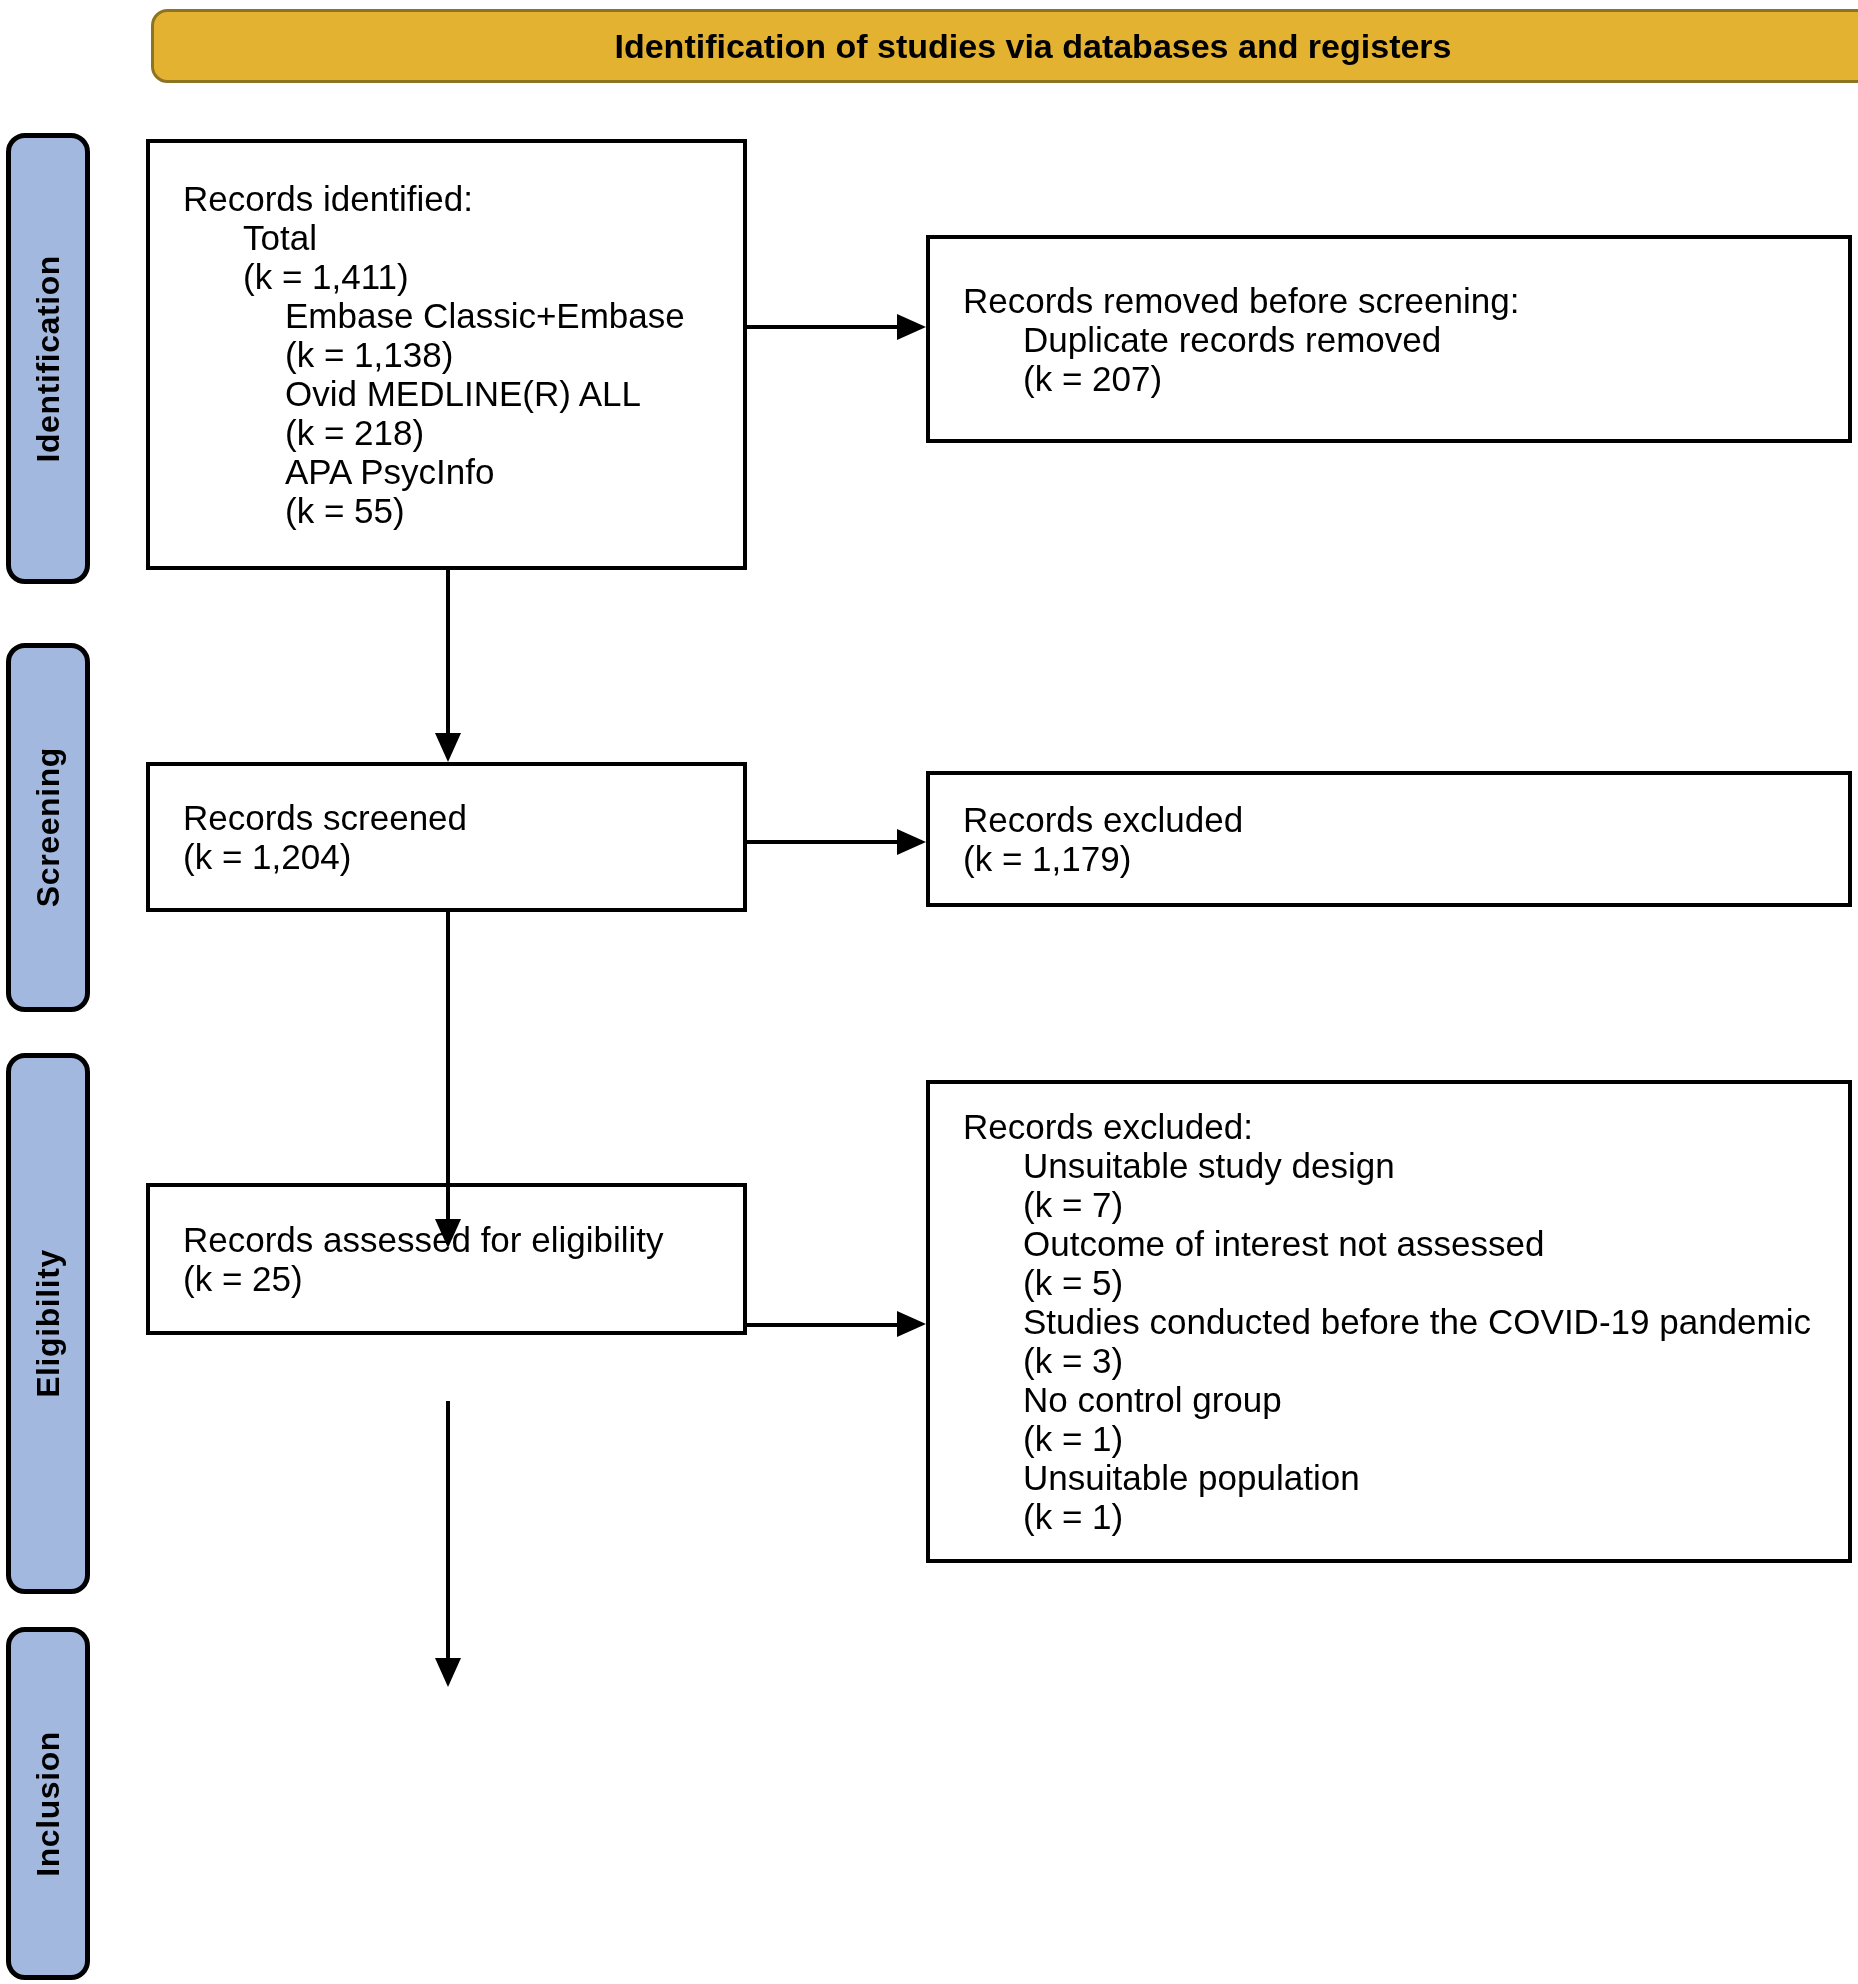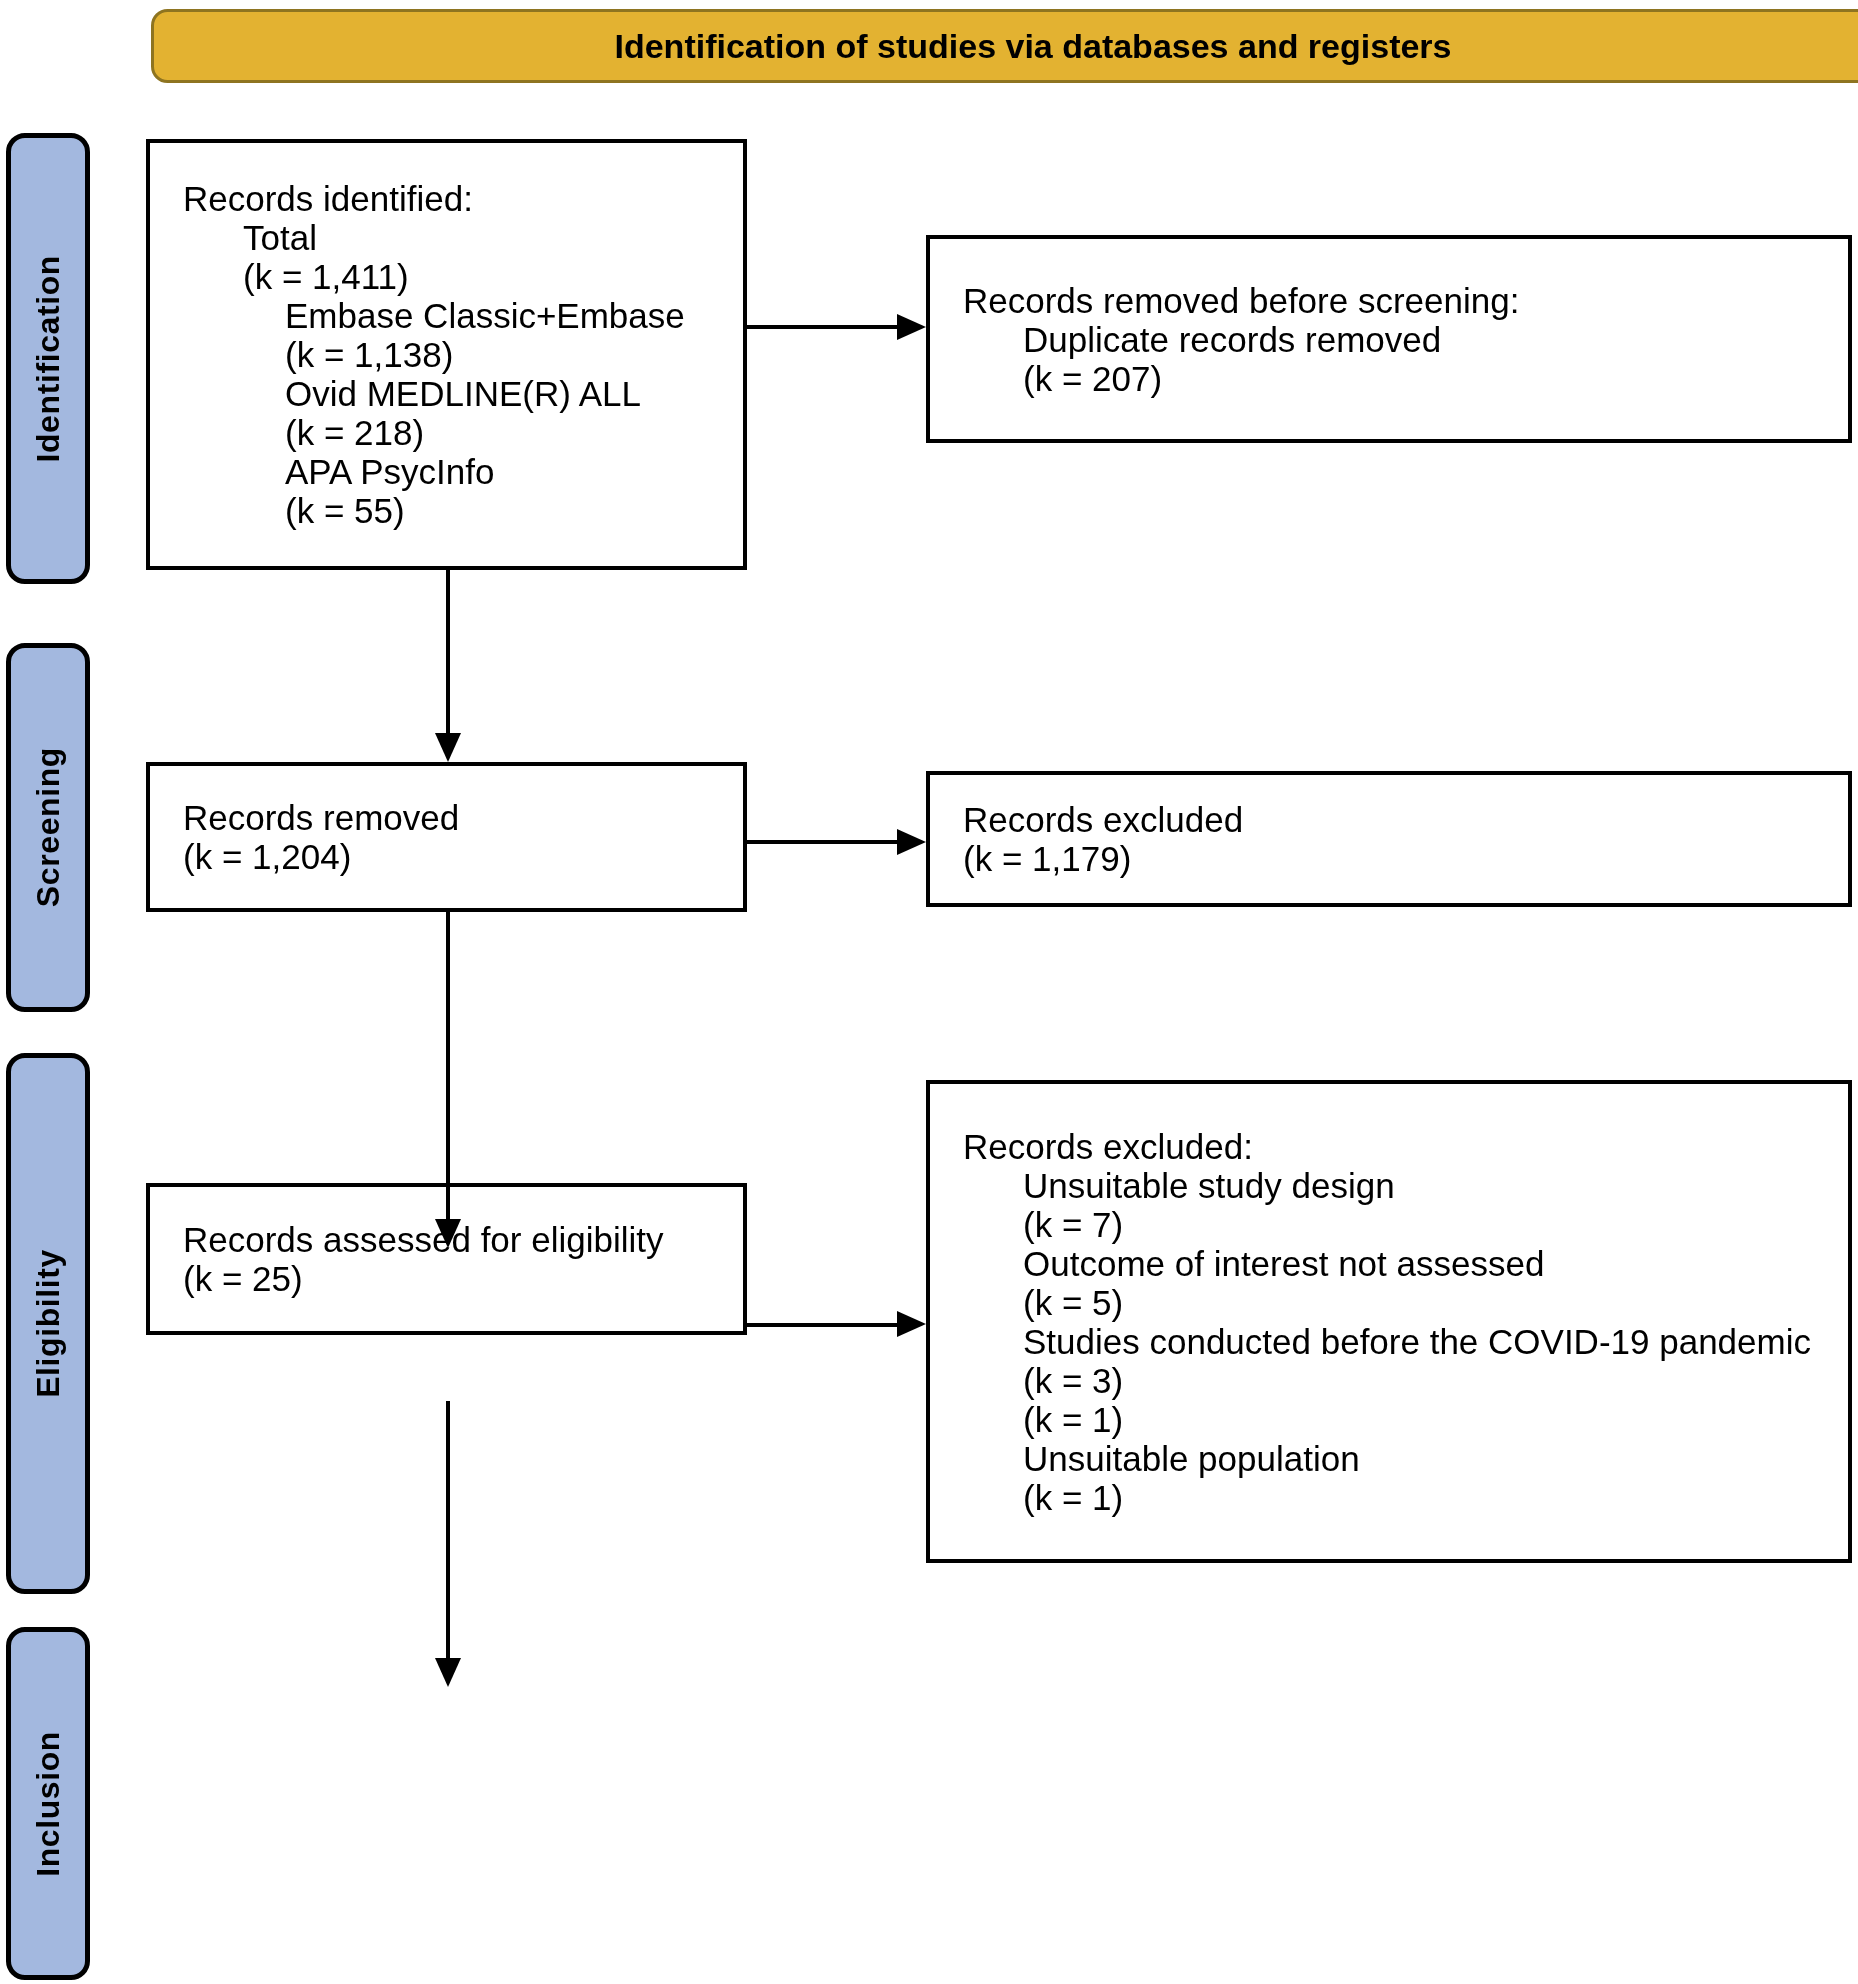--- a/index.html
+++ b/index.html
@@ -134,21 +134,21 @@
     <div class="line ind2">(k = 55)</div>
   </div>
 
   <div class="fbox box-removed">
     <div class="line">Records removed before screening:</div>
     <div class="line ind1">Duplicate records removed</div>
     <div class="line ind1">(k = 207)</div>
   </div>
 
   <div class="fbox box-screened">
-    <div class="line">Records removed</div>
+    <div class="line">Records screened</div>
     <div class="line">(k = 1,204)</div>
   </div>
 
   <div class="fbox box-excluded1">
     <div class="line">Records excluded</div>
     <div class="line">(k = 1,179)</div>
   </div>
 
   <div class="fbox box-assessed">
     <div class="line">Records assessed for eligibility</div>
@@ -156,20 +156,21 @@
   </div>
 
   <div class="fbox box-excluded2">
     <div class="line">Records excluded:</div>
     <div class="line ind1">Unsuitable study design</div>
     <div class="line ind1">(k = 7)</div>
     <div class="line ind1">Outcome of interest not assessed</div>
     <div class="line ind1">(k = 5)</div>
     <div class="line ind1">Studies conducted before the COVID-19 pandemic</div>
     <div class="line ind1">(k = 3)</div>
+    <div class="line ind1">No control group</div>
     <div class="line ind1">(k = 1)</div>
     <div class="line ind1">Unsuitable population</div>
     <div class="line ind1">(k = 1)</div>
   </div>
 
 
   <div class="vline v1"></div>
   <div class="arrow-down v1h"></div>
 
   <div class="vline v2"></div>

